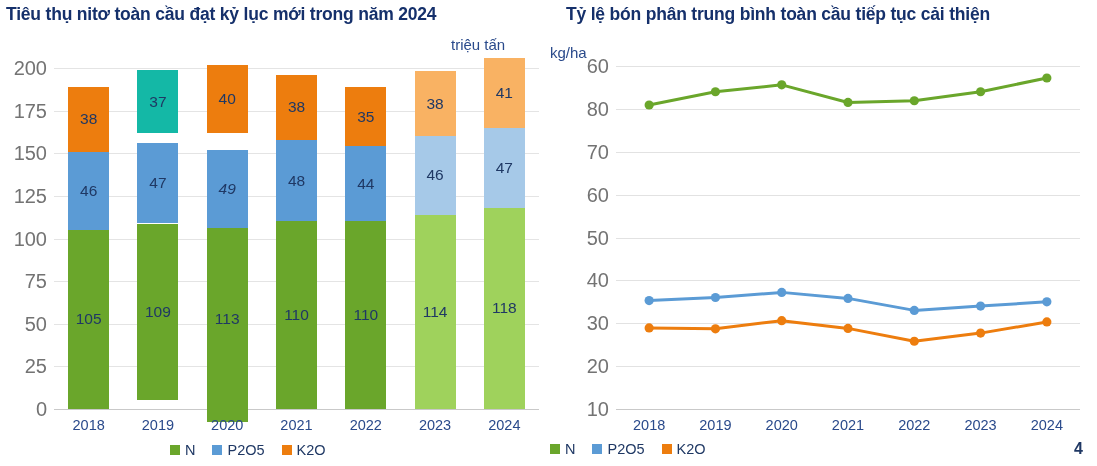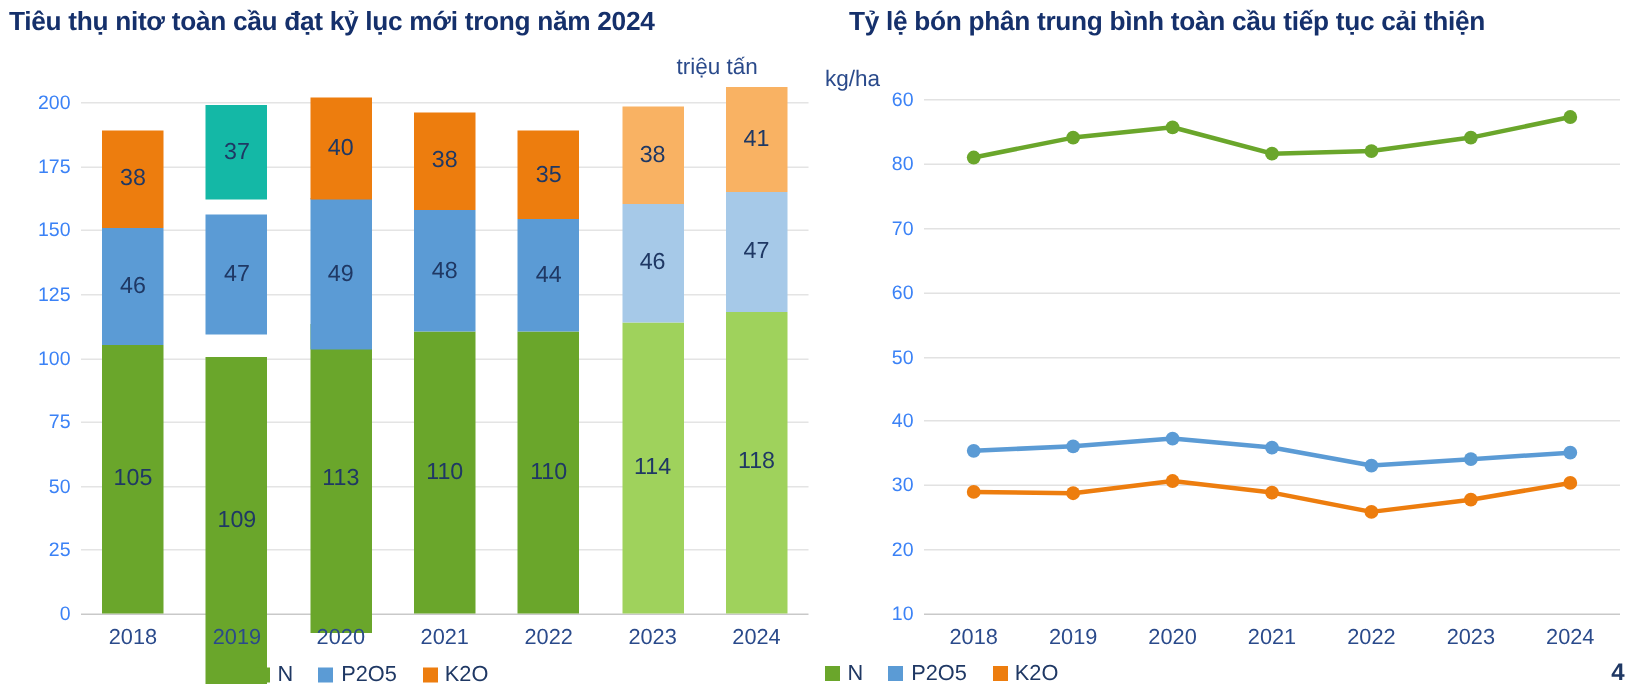--- a/index.html
+++ b/index.html
@@ -36,21 +36,21 @@
 
   .gridline {
     position:absolute; left:0; right:0; height:1px;
     background:#e2e2e2;
   }
   #left-plot .gridline { background:#e4e4e4; }
   .axis-base { position:absolute; left:0; right:0; height:1px; background:#c9c9c9; }
 
   .ytick {
     position:absolute; right:100%; margin-right:7px;
-    font-size:13px; color:#3b82f6;
+    font-size:20px; color:#737373;
     transform:translateY(-50%); white-space:nowrap;
   }
   .xtick {
     position:absolute; top:100%; margin-top:8px;
     font-size:14.5px; color:#2a4a8b;
     transform:translateX(-50%); white-space:nowrap;
   }
 
   
   .bar-group { position:absolute; bottom:0; width:41px; }
@@ -108,36 +108,36 @@
         </div>
         <div class="seg" style="top: 83.545px; height: 78.43px; background: rgb(91, 155, 213);">
           <span>46</span>
         </div>
         <div class="seg" style="top: 18.755px; height: 64.79px; background: rgb(237, 125, 14);">
           <span>38</span>
         </div>
       </div>
       <div class="xtick" style="left: 34.6429px;">2018</div>
       <div class="bar-group" style="left: 83.4286px; height: 341px;">
-        <div class="seg" style="top: 170px; height: 218px; background: rgb(106, 166, 43);">
+        <div class="seg" style="top: 156px; height: 176px; background: rgb(106, 166, 43);">
           <span>109</span>
         </div>
         <div class="seg" style="top: 75.02px; height: 80.135px; background: rgb(91, 155, 213);">
           <span>47</span>
         </div>
         <div class="seg" style="top: 2px; height: 63.085px; background: #14b8a6;">
           <span>37</span>
         </div>
       </div>
       <div class="xtick" style="left: 103.929px;">2019</div>
       <div class="bar-group" style="left: 152.714px; height: 341px;">
         <div class="seg" style="top: 148.335px; height: 206px; background: rgb(106, 166, 43);">
           <span>113</span>
         </div>
-        <div class="seg" style="top: 64px; height: 101px; background: rgb(91, 155, 213);">
+        <div class="seg" style="top: 82px; height: 78px; background: rgb(91, 155, 213); font-style: italic;">
           <span>49</span>
         </div>
         <div class="seg" style="top: -3.41px; height: 68.2px; background: rgb(237, 125, 14);">
           <span>40</span>
         </div>
       </div>
       <div class="xtick" style="left: 173.214px;">2020</div>
       <div class="bar-group" style="left: 222px; height: 341px;">
         <div class="seg" style="top: 153.45px; height: 187.55px; background: rgb(106, 166, 43);">
           <span>110</span>

